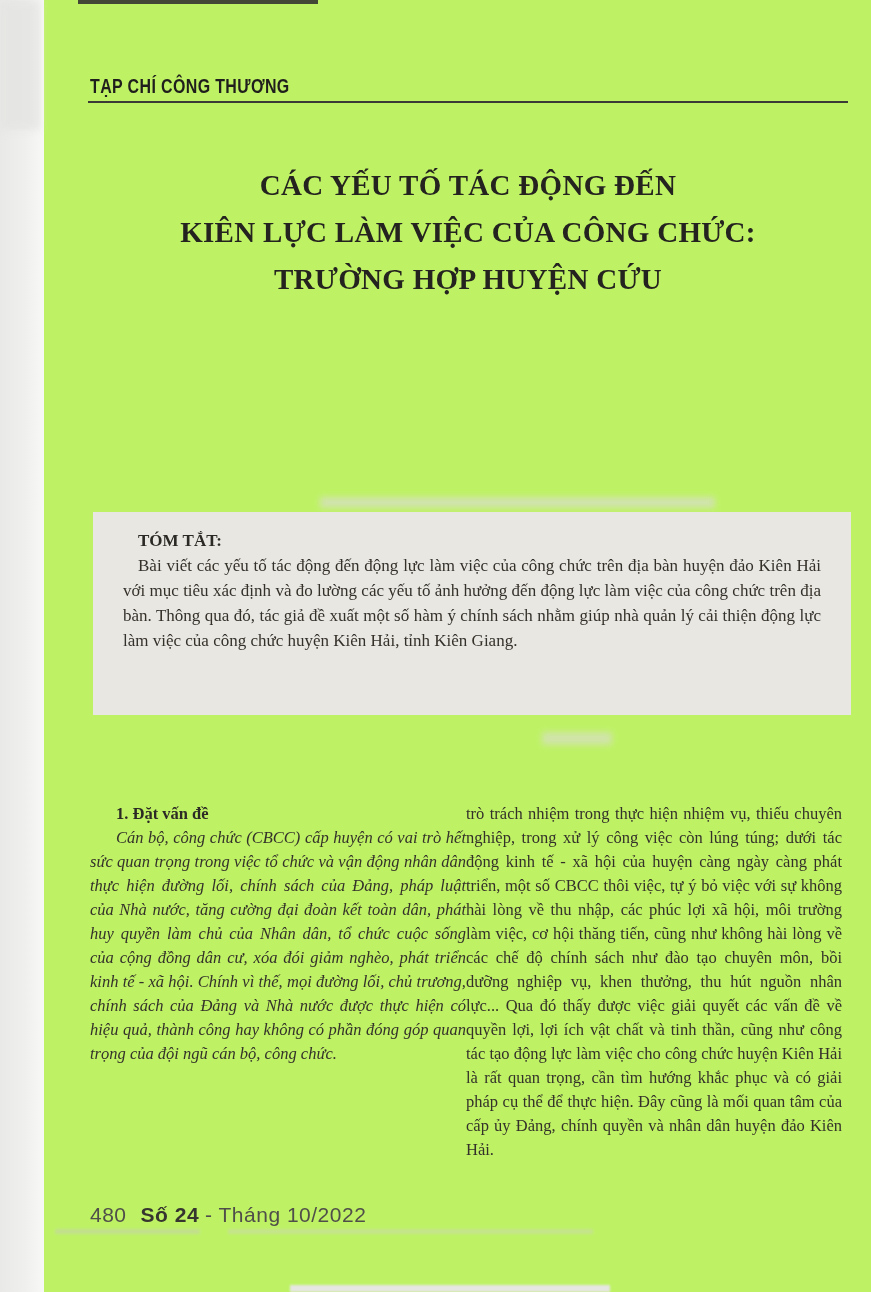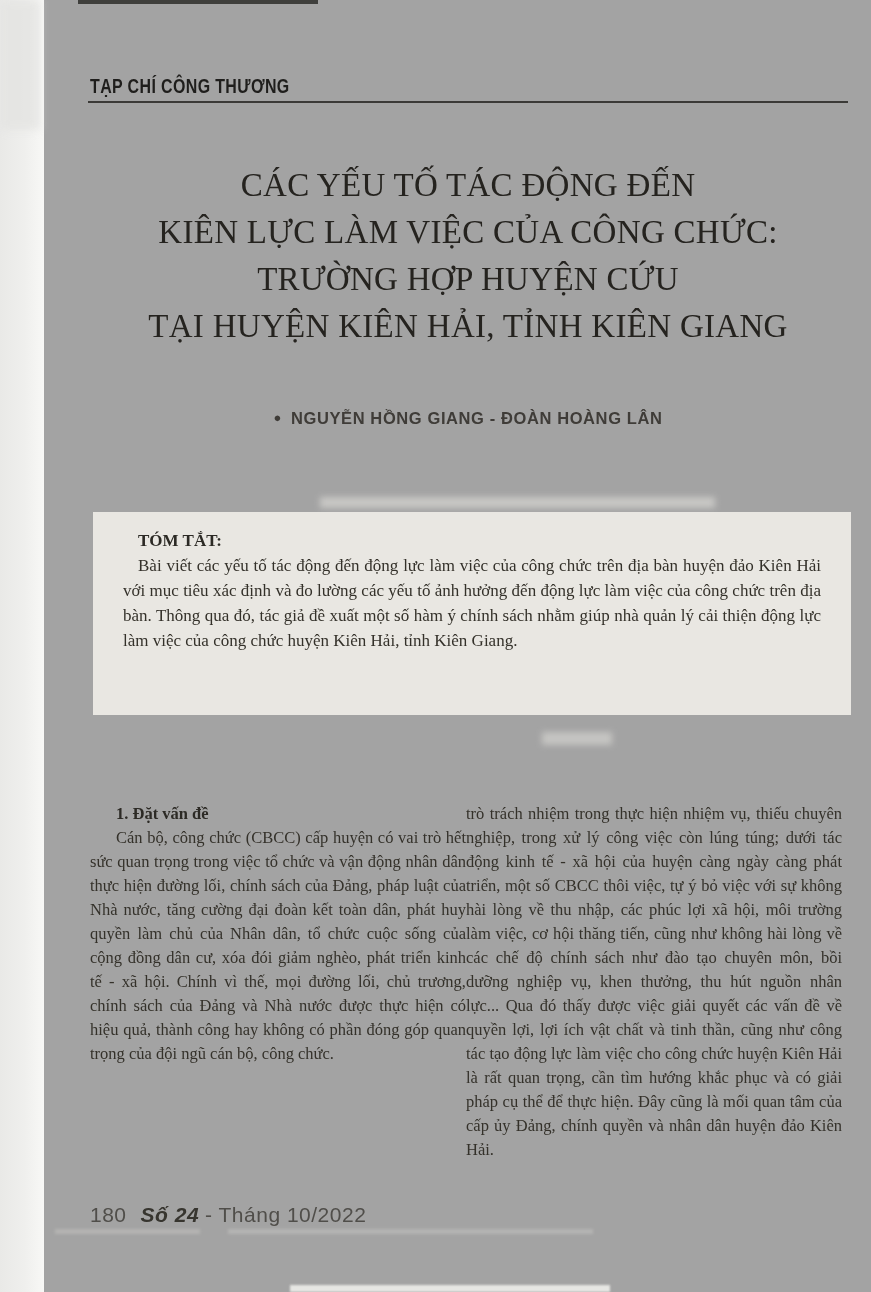--- a/index.html
+++ b/index.html
@@ -1,20 +1,20 @@
 <!DOCTYPE html>
 <html lang="vi"><head>
 <meta charset="utf-8">
 <style>
   html,body{margin:0;padding:0;}
   body{background:#888;}
   .page{
     position:relative;
     width:871px;height:1292px;
-    background:#a3a3a3;
+    background:#bef264;
     overflow:hidden;
     font-family:"Liberation Serif","DejaVu Serif",serif;
     color:#34312a;
     margin:0 auto;
   }
   
   .page-left-edge{
     position:absolute;left:0;top:0;width:44px;height:100%;
     background:linear-gradient(to right,#e9e9e7 0%,#efefed 55%,#f8f8f6 100%);
   }
@@ -56,21 +56,21 @@
     white-space:nowrap;
   }
   .masthead-rule{
     position:absolute;left:88px;top:101px;width:760px;height:2px;
     background:#3b3a37;
   }
   
   .article-title{
     position:absolute;left:98px;top:162px;width:740px;
     text-align:center;
-    font-weight:normal;font-size:33px;line-height:47px;
+    font-weight:bold;font-size:29px;line-height:47px;
     color:#25231f;letter-spacing:.3px;
   }
   
   .authors{
     position:absolute;left:98px;top:409px;width:740px;
     text-align:center;
     font-family:"Liberation Sans","DejaVu Sans",sans-serif;
     font-weight:bold;font-size:16.5px;letter-spacing:.6px;
     color:#3f3c38;
   }
@@ -89,30 +89,30 @@
   .abs-keywords{text-indent:15px;}
   
   .body-cols{
     position:absolute;left:90px;top:802px;width:752px;
     display:flex;
     font-size:16.5px;line-height:24px;
   }
   .col{flex:1;min-width:0;}
   .col p{margin:0;text-align:justify;}
   .sec-heading{font-weight:bold;text-indent:26px;color:#2c2a25;}
-  .indent{text-indent:26px;}
+  .indent{text-indent:26px;font-style:italic;}
   
   .footer{
     position:absolute;left:90px;top:1203px;
     font-family:"Liberation Sans","DejaVu Sans",sans-serif;
     font-size:21px;color:#504e4a;
     display:flex;align-items:baseline;letter-spacing:.5px;
   }
   .footer .pgnum{margin-right:14px;}
-  .footer .issue{font-weight:bold;color:#37352f;margin-right:6px;font-style:italic;}
+  .footer .issue{font-weight:bold;color:#37352f;margin-right:6px;}
 </style>
 </head>
 <body>
 
 <div class="page">
 
   <div class="page-left-edge"></div>
   <div class="corner-shade"></div>
   <div class="scan-strip-top"></div>
   <div class="smudge-above-abstract"></div>
@@ -121,41 +121,37 @@
   <div class="ghost-line-b"></div>
   <div class="scan-strip-bottom"></div>
 
   <div class="masthead">TẠP CHÍ CÔNG THƯƠNG</div>
   <div class="masthead-rule"></div>
 
   <div class="article-title">
     <div>CÁC YẾU TỐ TÁC ĐỘNG ĐẾN</div>
     <div>KIÊN LỰC LÀM VIỆC CỦA CÔNG CHỨC:</div>
     <div>TRƯỜNG HỢP HUYỆN CỨU</div>
-    <div>TẠI HUYỆN KIÊN HẢI, TỈNH KIÊN GIANG</div>
   </div>
 
-  <div class="authors">
-    <span class="bullet">●</span><span>NGUYỄN HỒNG GIANG - ĐOÀN HOÀNG LÂN</span>
-  </div>
 
   <div class="abstract-box">
     <p class="abs-heading">TÓM TẮT:</p>
     <p class="abs-body">Bài viết các yếu tố tác động đến động lực làm việc của công chức trên địa bàn huyện đảo Kiên Hải với mục tiêu xác định và đo lường các yếu tố ảnh hưởng đến động lực làm việc của công chức trên địa bàn. Thông qua đó, tác giả đề xuất một số hàm ý chính sách nhằm giúp nhà quản lý cải thiện động lực làm việc của công chức huyện Kiên Hải, tỉnh Kiên Giang.</p>
   </div>
 
   <div class="body-cols">
     <div class="col">
       <p class="sec-heading">1. Đặt vấn đề</p>
       <p class="indent">Cán bộ, công chức (CBCC) cấp huyện có vai trò hết sức quan trọng trong việc tổ chức và vận động nhân dân thực hiện đường lối, chính sách của Đảng, pháp luật của Nhà nước, tăng cường đại đoàn kết toàn dân, phát huy quyền làm chủ của Nhân dân, tổ chức cuộc sống của cộng đồng dân cư, xóa đói giảm nghèo, phát triển kinh tế - xã hội. Chính vì thế, mọi đường lối, chủ trương, chính sách của Đảng và Nhà nước được thực hiện có hiệu quả, thành công hay không có phần đóng góp quan trọng của đội ngũ cán bộ, công chức.</p>
     </div>
     <div class="col">
       <p>trò trách nhiệm trong thực hiện nhiệm vụ, thiếu chuyên nghiệp, trong xử lý công việc còn lúng túng; dưới tác động kinh tế - xã hội của huyện càng ngày càng phát triển, một số CBCC thôi việc, tự ý bỏ việc với sự không hài lòng về thu nhập, các phúc lợi xã hội, môi trường làm việc, cơ hội thăng tiến, cũng như không hài lòng về các chế độ chính sách như đào tạo chuyên môn, bồi dưỡng nghiệp vụ, khen thưởng, thu hút nguồn nhân lực... Qua đó thấy được việc giải quyết các vấn đề về quyền lợi, lợi ích vật chất và tinh thần, cũng như công tác tạo động lực làm việc cho công chức huyện Kiên Hải là rất quan trọng, cần tìm hướng khắc phục và có giải pháp cụ thể để thực hiện. Đây cũng là mối quan tâm của cấp ủy Đảng, chính quyền và nhân dân huyện đảo Kiên Hải.</p>
     </div>
   </div>
 
   <div class="footer">
-    <span class="pgnum">180</span>
+    <span class="pgnum">480</span>
     <span class="issue">Số 24</span>
     <span class="date">- Tháng 10/2022</span>
   </div>
 
 </div>
 
 </body></html>

